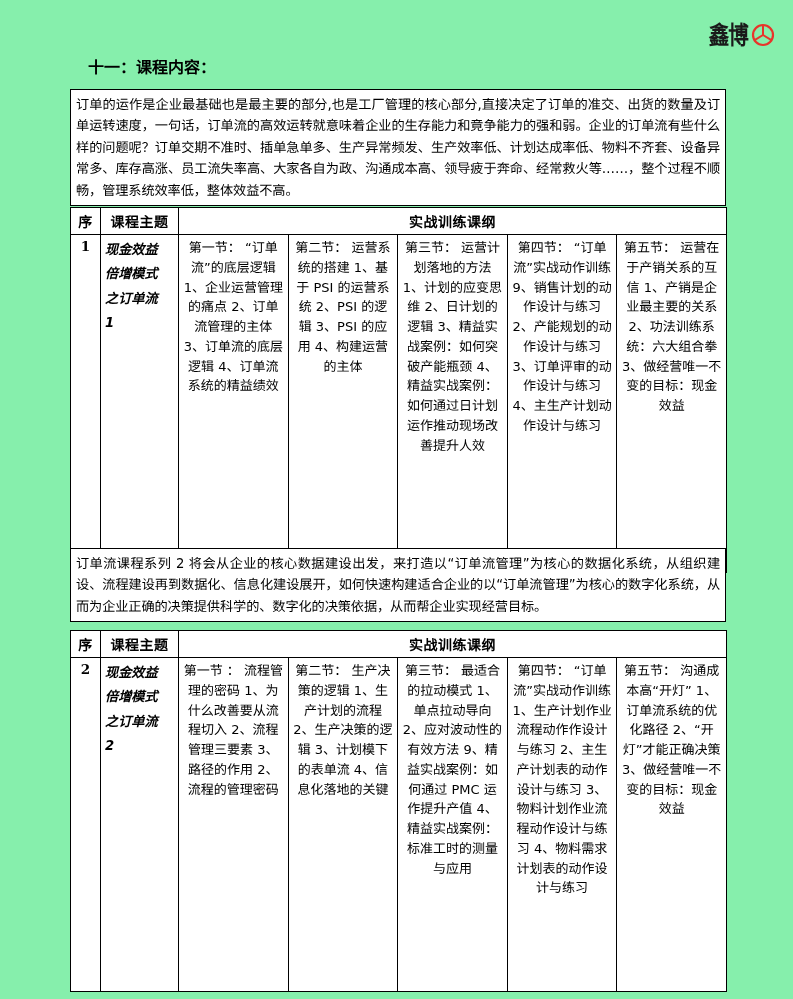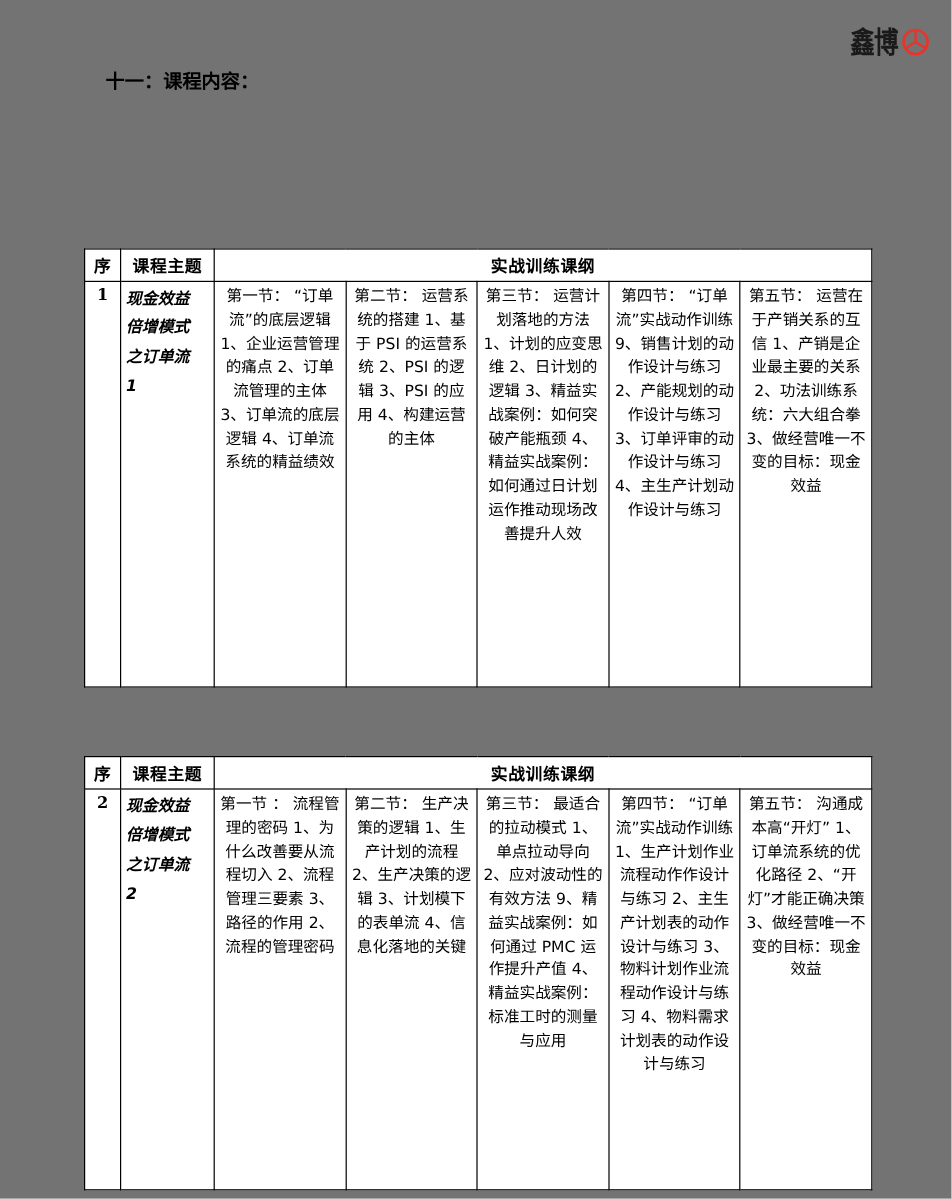--- a/index.html
+++ b/index.html
@@ -9,21 +9,21 @@
     background: #ffffff;
   }
   body {
     font-family: "DejaVu Sans", "Liberation Sans", sans-serif;
     color: #000000;
   }
   #page {
     position: relative;
     width: 793px;
     height: 999px;
-    background: #737373;
+    background: #86efac;
     overflow: hidden;
     box-sizing: border-box;
   }
 
   
   .logo-wrap {
     position: absolute;
     top: 18px;
     right: 18px;
     display: flex;
@@ -147,20 +147,23 @@
     <svg class="logo-emblem" viewBox="0 0 24 24">
       <circle cx="12" cy="12" r="10" fill="none" stroke="#e8342a" stroke-width="2.2"></circle>
       <line x1="12" y1="12" x2="12" y2="2.2" stroke="#e8342a" stroke-width="2"></line>
       <line x1="12" y1="12" x2="3.6" y2="17.2" stroke="#e8342a" stroke-width="2"></line>
       <line x1="12" y1="12" x2="20.4" y2="17.2" stroke="#e8342a" stroke-width="2"></line>
     </svg>
   </div>
 
   <div class="section-heading">十一：课程内容：</div>
 
+  <div class="boxed" id="intro-box">
+    <div class="para">订单的运作是企业最基础也是最主要的部分,也是工厂管理的核心部分,直接决定了订单的准交、出货的数量及订单运转速度，一句话，订单流的高效运转就意味着企业的生存能力和竟争能力的强和弱。企业的订单流有些什么样的问题呢？订单交期不准时、插单急单多、生产异常频发、生产效率低、计划达成率低、物料不齐套、设备异常多、库存高涨、员工流失率高、大家各自为政、沟通成本高、领导疲于奔命、经常救火等……，整个过程不顺畅，管理系统效率低，整体效益不高。</div>
+  </div>
 
   <table class="outline" id="table-1">
     <colgroup>
       <col class="c-seq">
         <col class="c-theme">
       <col class="c-sec">
         <col class="c-sec">
         <col class="c-sec">
         <col class="c-sec">
         <col class="c-sec">
@@ -217,20 +220,23 @@
           <span class="it">第五节：</span>
           <span class="it">运营在于产销关系的互信</span>
           <span class="it">1、产销是企业最主要的关系</span>
           <span class="it">2、功法训练系统：六大组合拳</span>
           <span class="it">3、做经营唯一不变的目标：现金效益</span>
         </td>
       </tr>
     </tbody>
   </table>
 
+  <div class="boxed" id="mid-box">
+    <div class="para">订单流课程系列 2 将会从企业的核心数据建设出发，来打造以“订单流管理”为核心的数据化系统，从组织建设、流程建设再到数据化、信息化建设展开，如何快速构建适合企业的以“订单流管理”为核心的数字化系统，从而为企业正确的决策提供科学的、数字化的决策依据，从而帮企业实现经营目标。</div>
+  </div>
 
   <table class="outline" id="table-2">
     <colgroup>
       <col class="c-seq">
         <col class="c-theme">
       <col class="c-sec">
         <col class="c-sec">
         <col class="c-sec">
         <col class="c-sec">
         <col class="c-sec">

